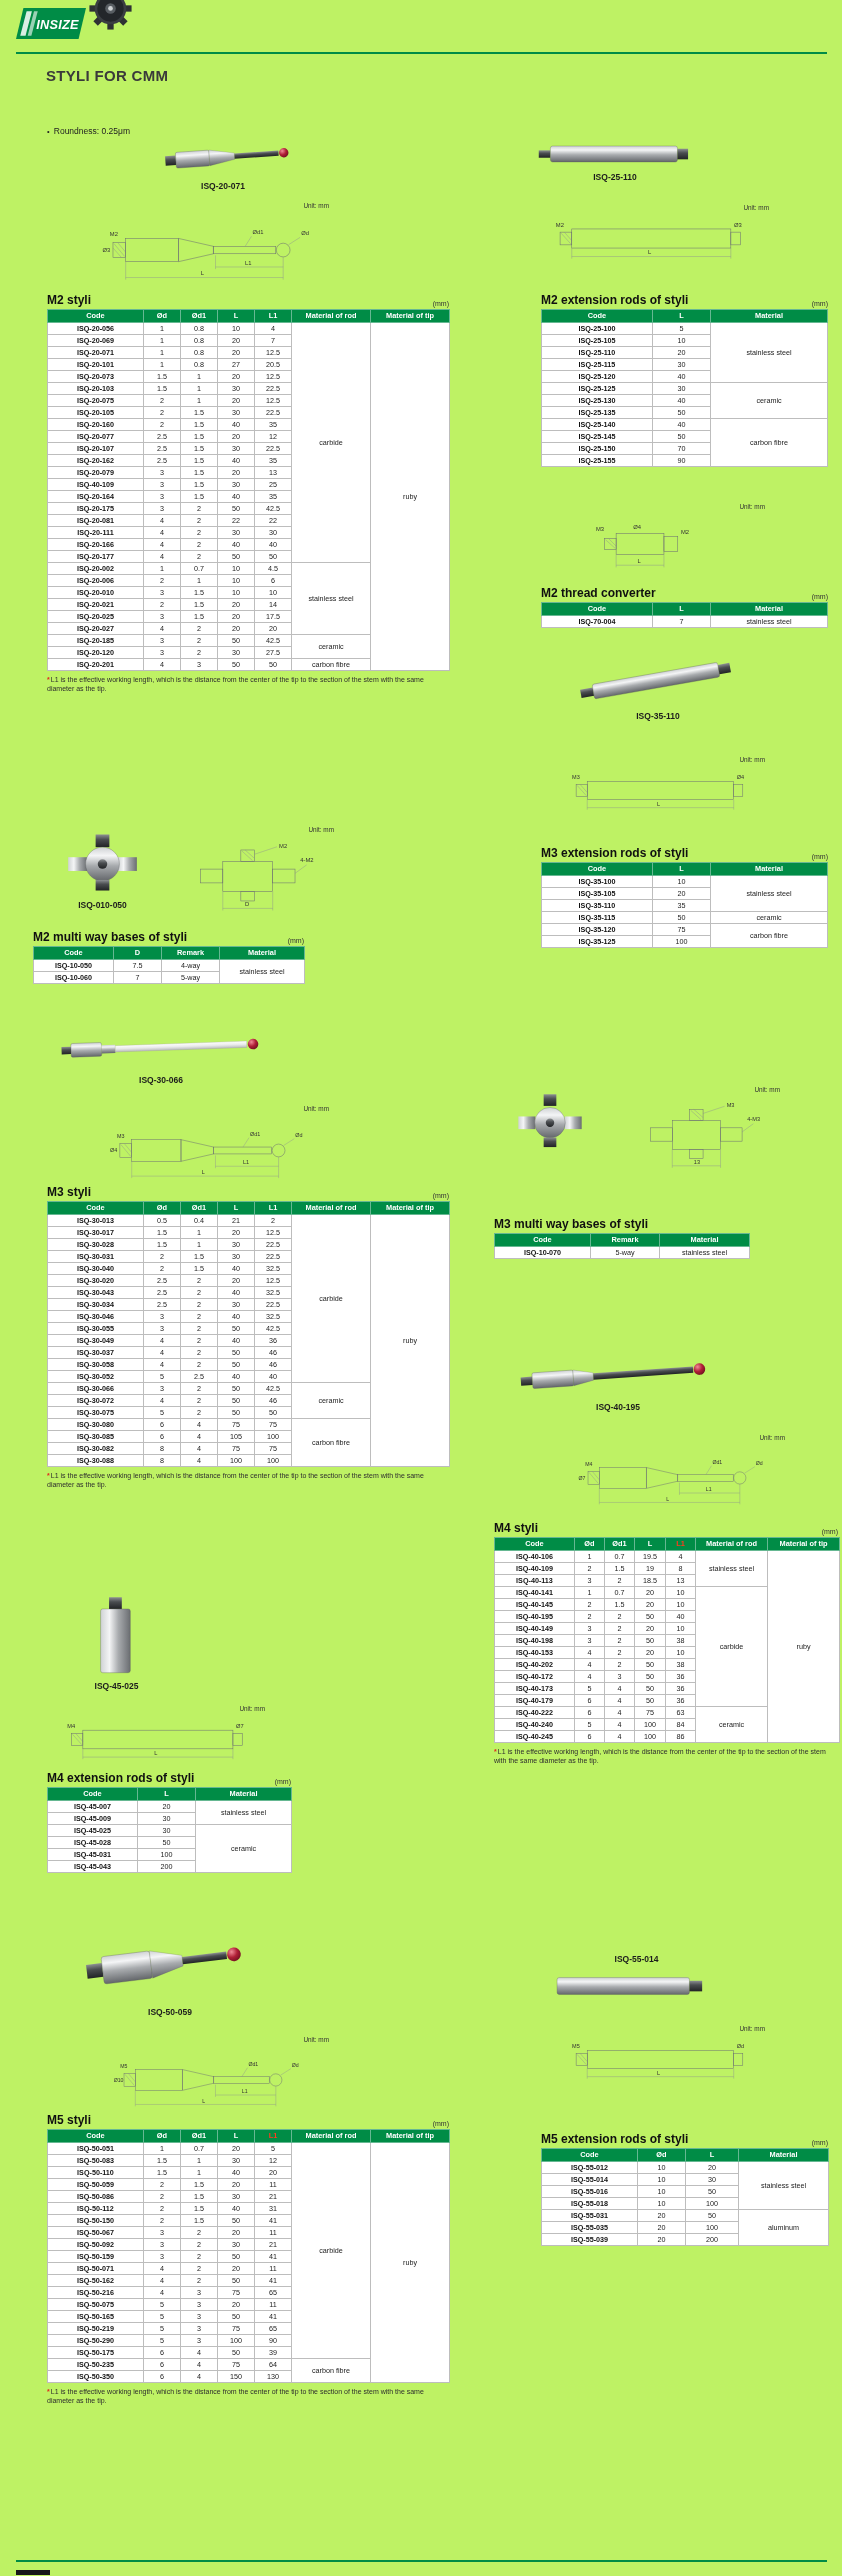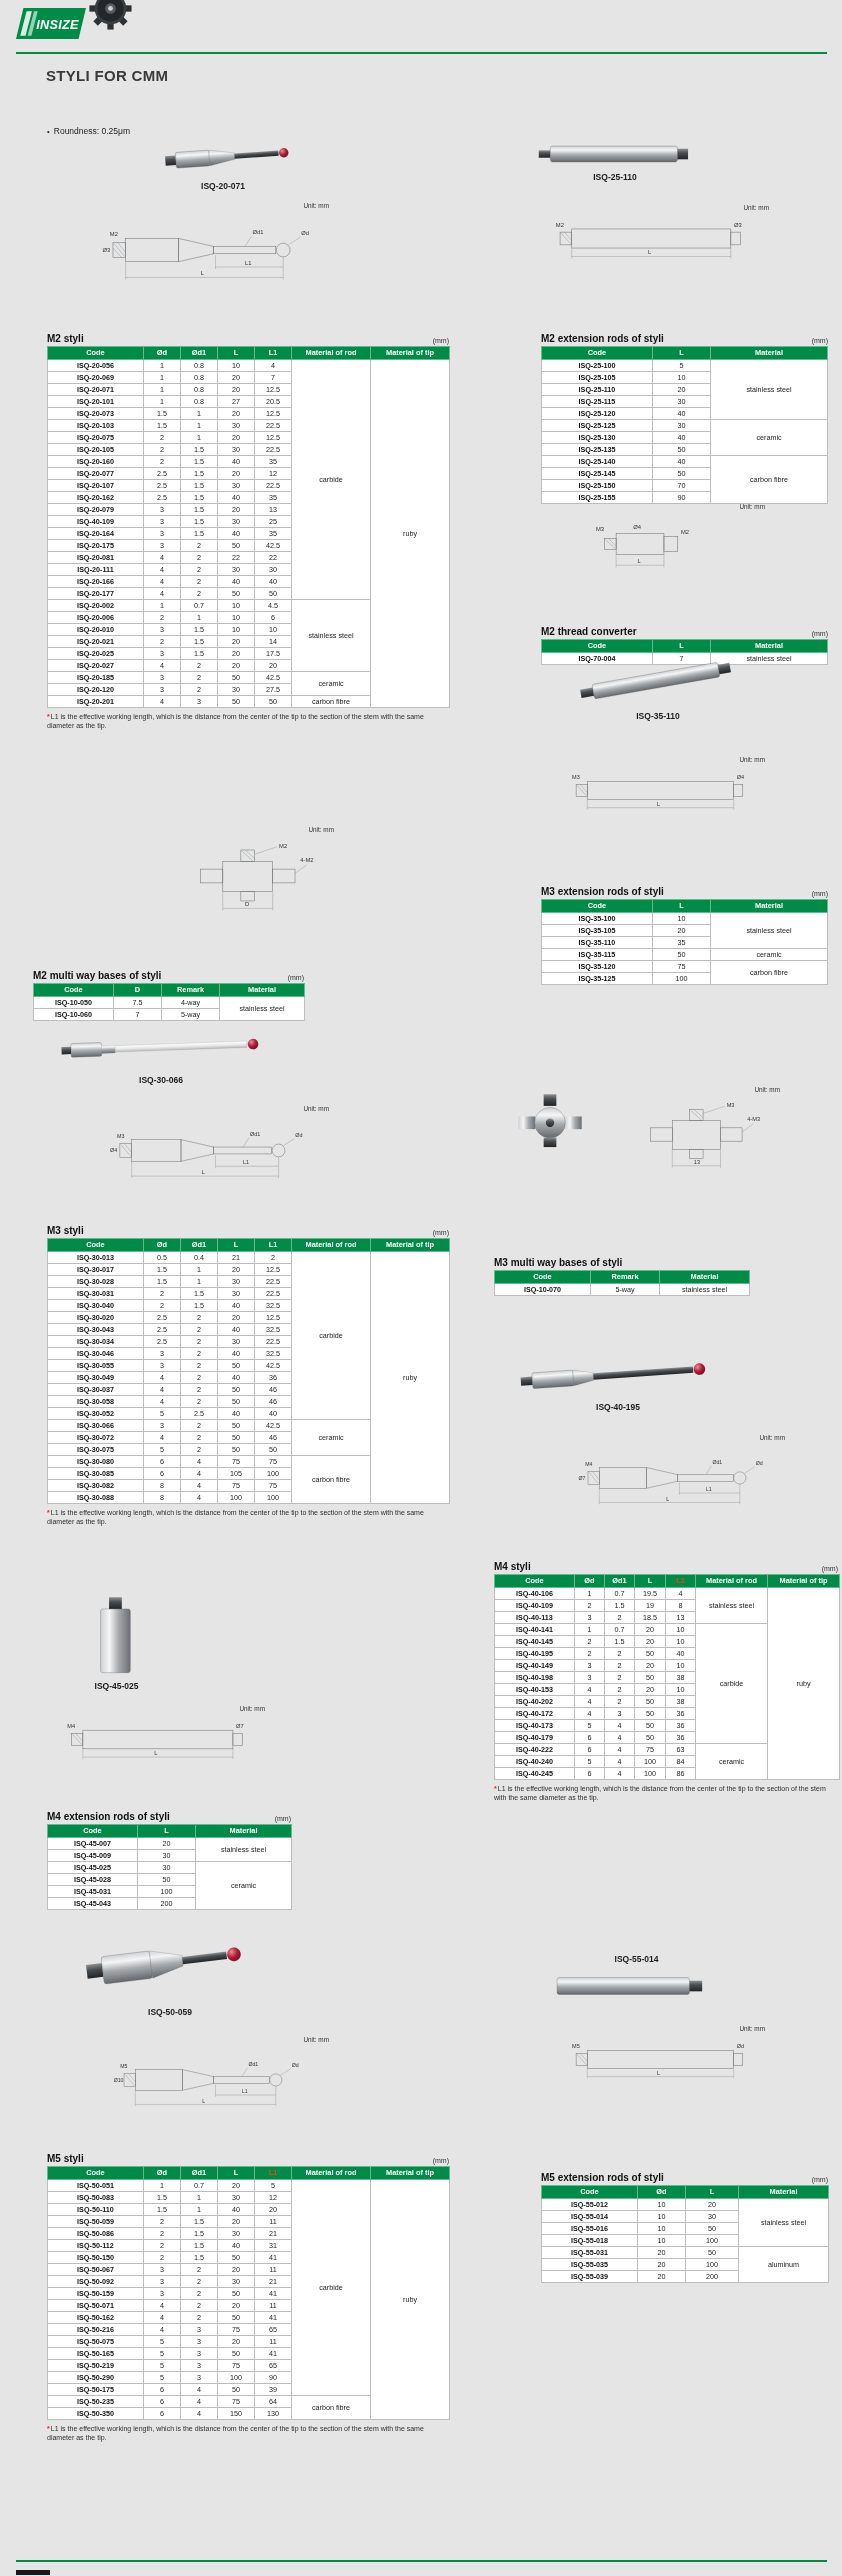--- a/index.html
+++ b/index.html
@@ -1,27 +1,27 @@
 <!DOCTYPE html>
 <html lang="en" style="font-size:8.5px"><head>
 <meta charset="utf-8">
 <style>
   html,body{margin:0;padding:0;background:#fff;}
-  .page{position:relative;width:843px;height:2576px;background:#e5e5e5;overflow:hidden;
+  .page{position:relative;width:843px;height:2576px;background:#bef264;overflow:hidden;
         font-family:"Liberation Sans",sans-serif;color:#222;}
   .abs{position:absolute;}
   .rule{background:#008C46;}
   .title{font-size:15px;font-weight:bold;color:#3a3a3a;letter-spacing:0.3px;}
   .bullet{font-size:8.5px;color:#222;}
   .bullet .b-dot{margin-right:4.2px;font-size:7.4px;}
   .caption{text-align:center;font-weight:bold;font-size:8.5px;color:#1c1c1c;margin-top:3.2px;}
   .caption.above{margin:0 0 3.2px 0;}
   
   .sec-head{display:flex;justify-content:space-between;align-items:flex-end;margin-bottom:2.1px;}
-  .sec-title{font-weight:bold;font-size:10px;color:#101010;margin-top:40px;}
+  .sec-title{font-weight:bold;font-size:12px;color:#101010;}
   .mm{font-size:7px;color:#333;}
   table.ctable{width:100%;border-collapse:collapse;table-layout:fixed;}
   table.ctable th{background:#008C46;color:#fff;font-weight:bold;font-size:7.4px;
      border:0.5px solid #66b892;padding:1.1px 1.1px;height:10px;line-height:1.05;}
   table.ctable th.hl{color:#ffd2c9;color:#ff3b1d;background:#008C46;}
   table.ctable td{border:0.5px solid #bdbdbd;text-align:center;font-size:7.2px;
      padding:0.5px 1.1px;height:10px;color:#222;background:#fff;}
   table.ctable td.code{font-weight:bold;color:#111;}
   table.ctable td.mat{color:#222;}
   .footnote{margin-top:3.7px;font-size:7px;color:#2e2e2e;line-height:1.32;}
@@ -381,20 +381,31 @@
             <td>50</td>
             <td class="mat">carbon fibre</td>
           </tr>
         </tbody>
       </table>
     <div class="footnote">
       <span class="star">*</span><span>L1 is the effective working length, which is the distance from the center of the tip to the section of the stem with the same diameter as the tip.</span>
     </div>
   </div>
 
+  <div class="abs photo" style="left:47px;top:828px;width:111px">
+    <svg width="111" height="69" viewBox="0 0 210 130">
+      <rect x="92" y="12" width="26" height="24" fill="url(#gVD)"></rect>
+      <rect x="40" y="55" width="36" height="26" fill="url(#gH)"></rect>
+      <rect x="134" y="55" width="36" height="26" fill="url(#gH)"></rect>
+      <circle cx="105" cy="68" r="32" fill="url(#gV)" stroke="#55585a" stroke-width="0.6"></circle>
+      <rect x="92" y="98" width="26" height="20" fill="url(#gVD)"></rect>
+      <circle cx="105" cy="68" r="9" fill="url(#gVD)"></circle>
+    </svg>
+    <div class="caption">ISQ-010-050</div>
+  </div>
   <div class="drawblk" style="left:175px;top:826px;width:159px;height:90px">
     <div class="unit">Unit: mm</div>
     <svg class="draw" width="154" height="80" viewBox="0 0 290 150">
       <rect class="o" x="124" y="26" width="26" height="22"></rect>
       <line x1="126" y1="28" x2="146" y2="46"></line>
         <line x1="132" y1="26" x2="150" y2="42"></line>
       <rect class="o" x="90" y="48" width="94" height="56"></rect>
       <rect class="o" x="48" y="62" width="42" height="26"></rect>
       <rect class="o" x="184" y="62" width="42" height="26"></rect>
       <rect class="o" x="124" y="104" width="26" height="18"></rect>

